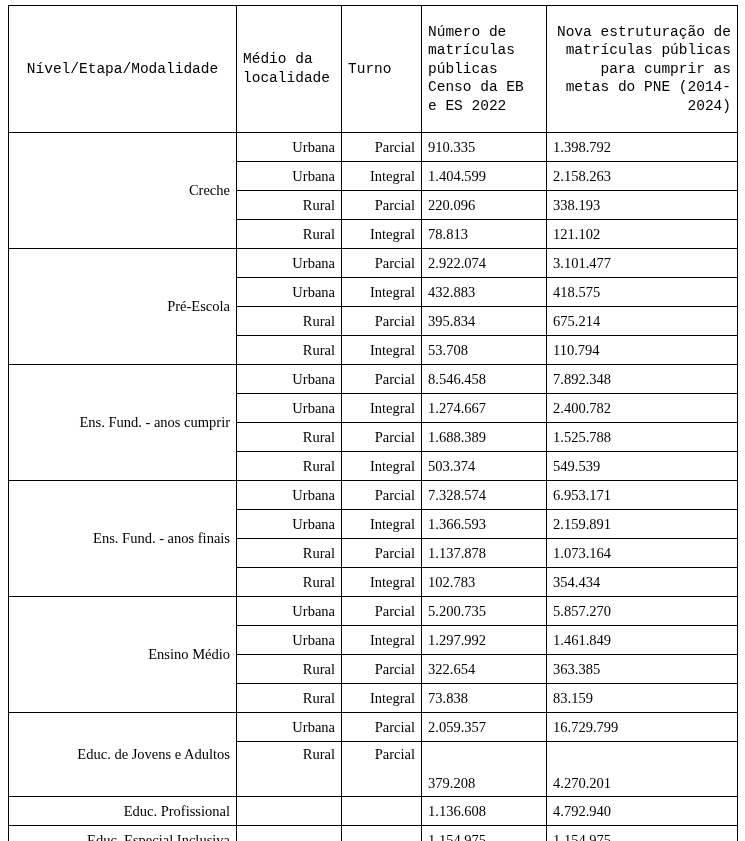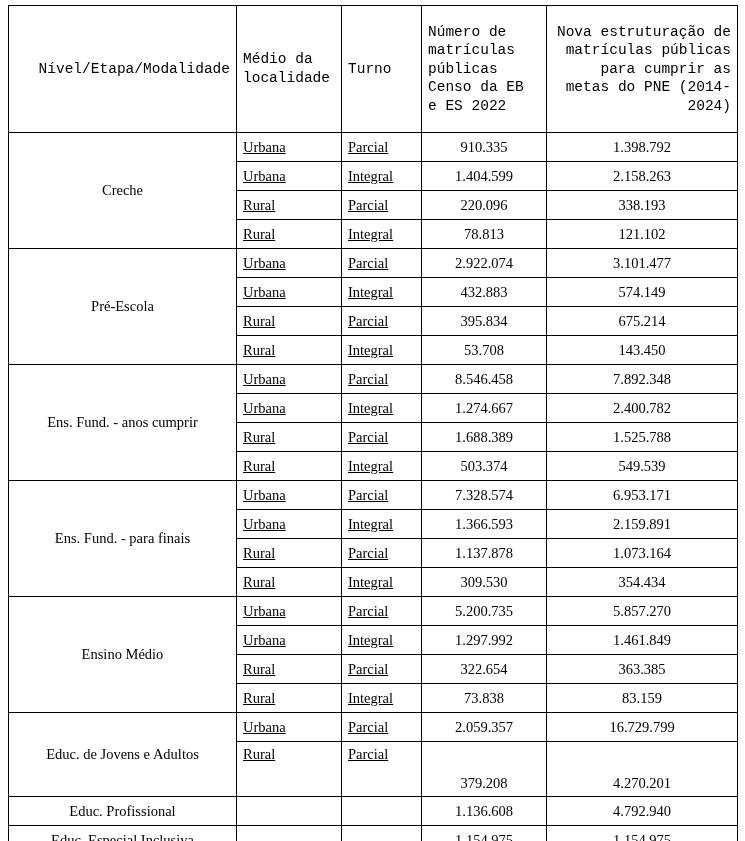--- a/index.html
+++ b/index.html
@@ -40,49 +40,48 @@
   col.c-turno  { width: 80px; }
   col.c-num    { width: 125px; }
   col.c-nova   { width: 191px; }
 
   thead td {
     vertical-align: bottom;
     height: 120px;
     font-family: Liberation Mono, monospace;
   }
   .th-nivel {
-    text-align: right;
+    text-align: center;
     vertical-align: middle;
     padding-left: 14px;
   }
   .th-area, .th-turno {
     text-align: left;
     vertical-align: bottom;
   }
   .th-num {
     text-align: left;
     vertical-align: top;
     padding-top: 6px;
   }
   .th-nova {
     text-align: right;
     vertical-align: middle;
   }
   td.nivel {
-    text-align: center;
+    text-align: right;
     vertical-align: middle;
     padding-left: 10px;
   }
   td.area, td.turno {
+    text-align: right;
+    padding-left: 10px;
+  }
+  td.num, td.nova {
     text-align: left;
-    padding-left: 10px;
-    text-decoration: underline;
-  }
-  td.num, td.nova {
-    text-align: center;
     padding-right: 8px;
   }
   tr.datarow td { height: 22px; }
   tr.eja-rural td { height: 48px; vertical-align: bottom; }
   tr.eja-rural td.area, tr.eja-rural td.turno { vertical-align: top; }
 </style>
 </head>
 <body>
 
 <div class="page">
@@ -136,33 +135,33 @@
         <td class="nivel" rowspan="4">Pré-Escola</td>
         <td class="area">Urbana</td>
         <td class="turno">Parcial</td>
         <td class="num">2.922.074</td>
         <td class="nova">3.101.477</td>
       </tr>
       <tr class="datarow">
         <td class="area">Urbana</td>
         <td class="turno">Integral</td>
         <td class="num">432.883</td>
-        <td class="nova">574.149</td>
+        <td class="nova">418.575</td>
       </tr>
       <tr class="datarow">
         <td class="area">Rural</td>
         <td class="turno">Parcial</td>
         <td class="num">395.834</td>
         <td class="nova">675.214</td>
       </tr>
       <tr class="datarow">
         <td class="area">Rural</td>
         <td class="turno">Integral</td>
         <td class="num">53.708</td>
-        <td class="nova">143.450</td>
+        <td class="nova">110.794</td>
       </tr>
 
       <tr class="datarow">
         <td class="nivel" rowspan="4">Ens. Fund. - anos cumprir</td>
         <td class="area">Urbana</td>
         <td class="turno">Parcial</td>
         <td class="num">8.546.458</td>
         <td class="nova">7.892.348</td>
       </tr>
       <tr class="datarow">
@@ -178,42 +177,42 @@
         <td class="nova">1.525.788</td>
       </tr>
       <tr class="datarow">
         <td class="area">Rural</td>
         <td class="turno">Integral</td>
         <td class="num">503.374</td>
         <td class="nova">549.539</td>
       </tr>
 
       <tr class="datarow">
-        <td class="nivel" rowspan="4">Ens. Fund. - para finais</td>
+        <td class="nivel" rowspan="4">Ens. Fund. - anos finais</td>
         <td class="area">Urbana</td>
         <td class="turno">Parcial</td>
         <td class="num">7.328.574</td>
         <td class="nova">6.953.171</td>
       </tr>
       <tr class="datarow">
         <td class="area">Urbana</td>
         <td class="turno">Integral</td>
         <td class="num">1.366.593</td>
         <td class="nova">2.159.891</td>
       </tr>
       <tr class="datarow">
         <td class="area">Rural</td>
         <td class="turno">Parcial</td>
         <td class="num">1.137.878</td>
         <td class="nova">1.073.164</td>
       </tr>
       <tr class="datarow">
         <td class="area">Rural</td>
         <td class="turno">Integral</td>
-        <td class="num">309.530</td>
+        <td class="num">102.783</td>
         <td class="nova">354.434</td>
       </tr>
 
       <tr class="datarow">
         <td class="nivel" rowspan="4">Ensino Médio</td>
         <td class="area">Urbana</td>
         <td class="turno">Parcial</td>
         <td class="num">5.200.735</td>
         <td class="nova">5.857.270</td>
       </tr>

